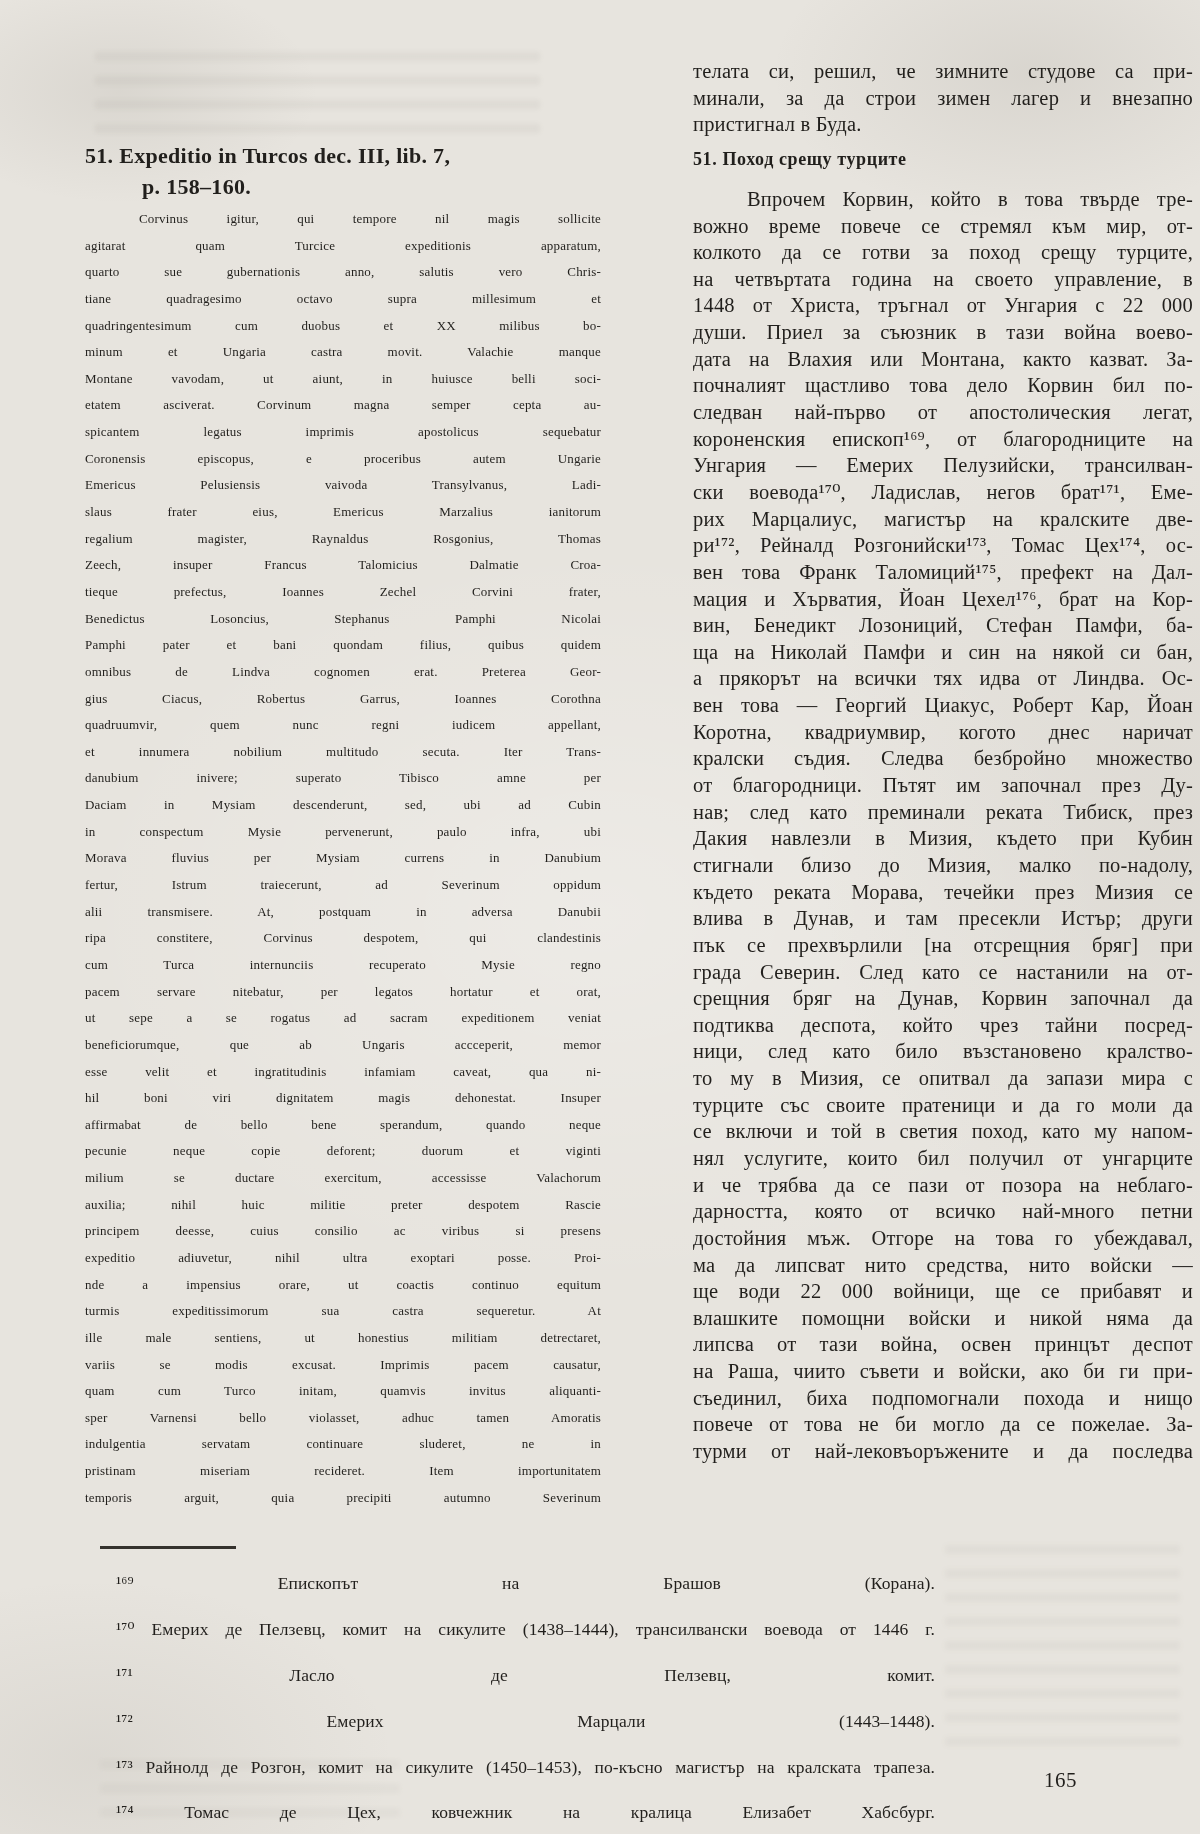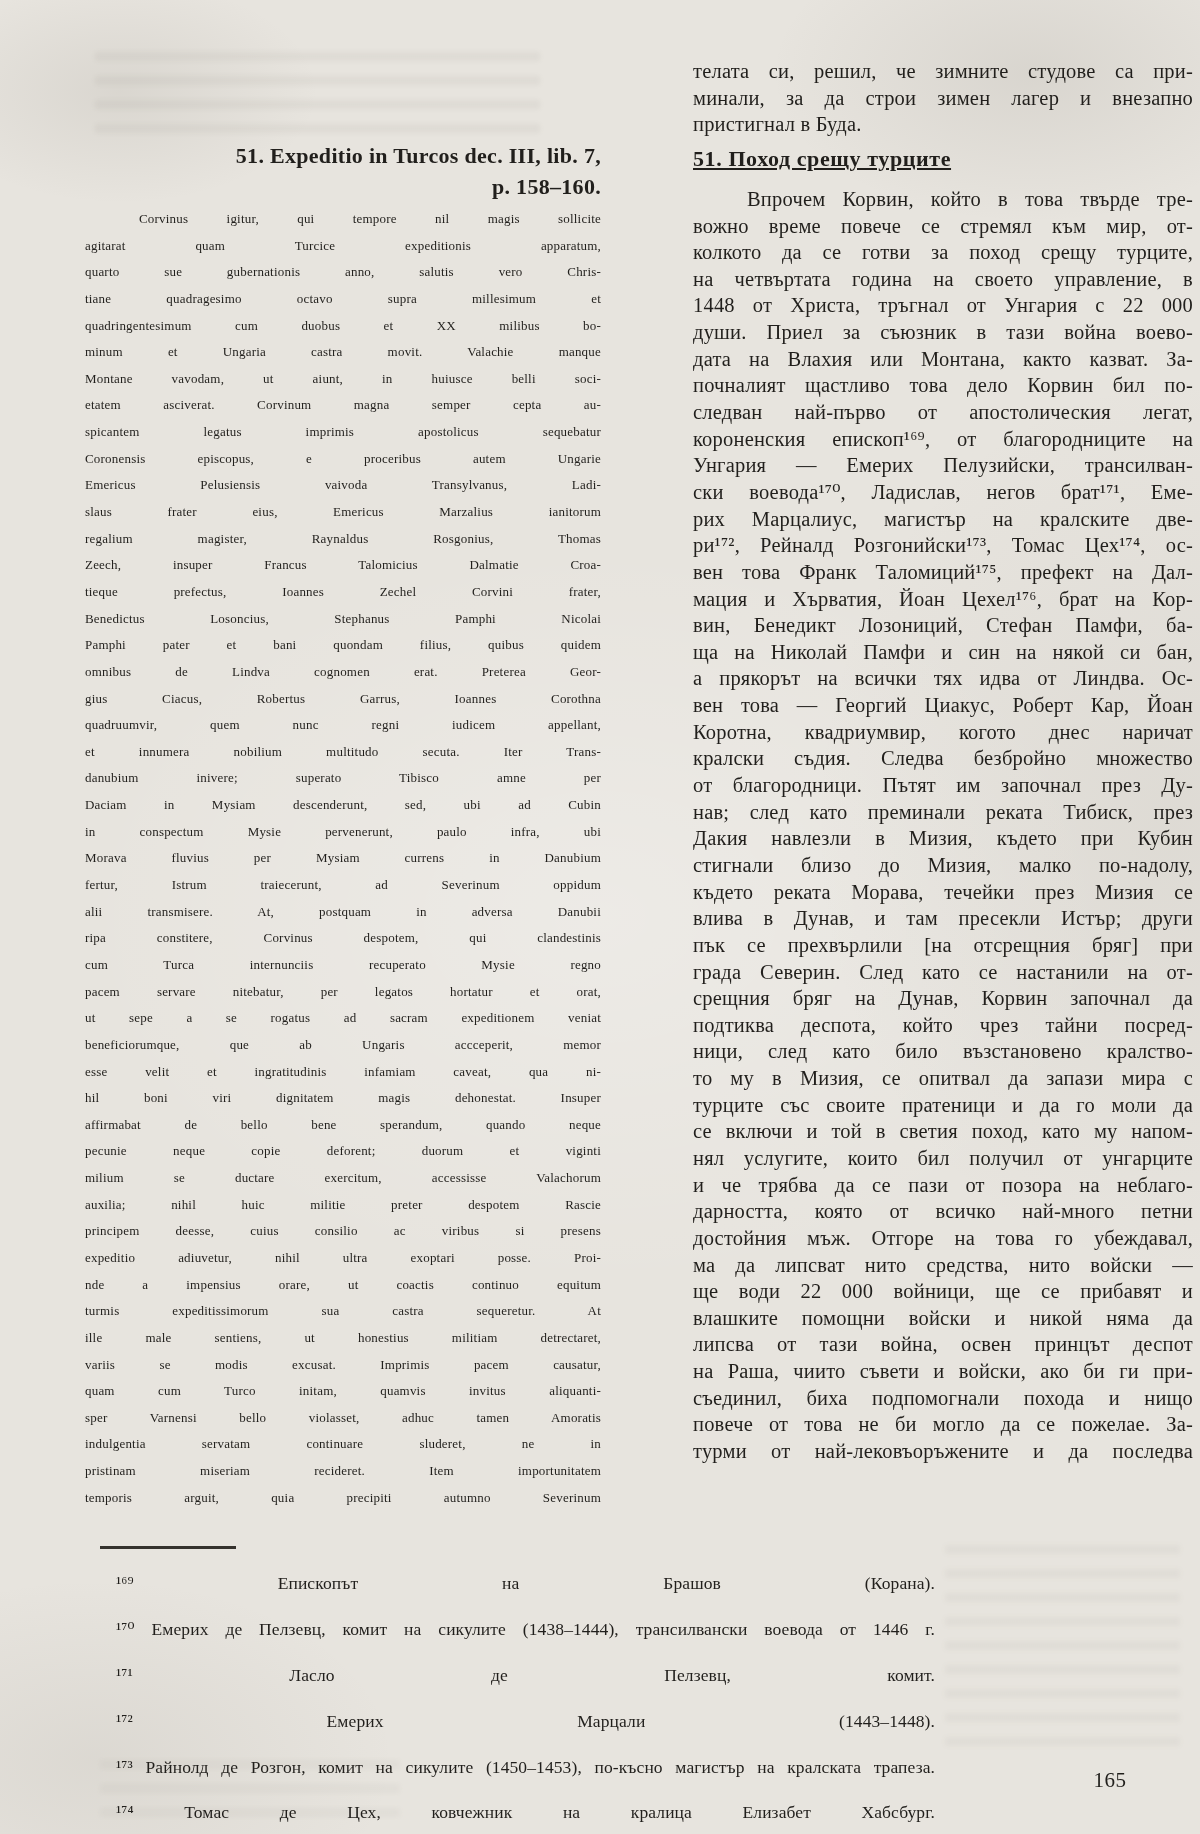--- a/index.html
+++ b/index.html
@@ -34,31 +34,31 @@
     text-align:justify;text-align-last:justify;
     height:26.65px;line-height:26.65px;overflow:hidden;
     letter-spacing:.2px;
   }
   #latin-body .tline{font-size:13px;}
   #trans-cont .tline,#trans-body .tline{font-size:20.5px;}
   .indent{text-indent:54px;}
   .flush{text-align-last:left;}
 
   .lat-head{margin:0 0 4px 0;font-size:22px;font-weight:bold;line-height:31px;letter-spacing:.3px;}
-  .lat-head .hl1,.lat-head .hl2{display:block;text-align:right;}
+  .lat-head .hl1,.lat-head .hl2{display:block;}
   .lat-head .hl2{padding-left:57px;}
-  .bg-head{margin:6px 0 12px 0;font-size:22px;font-weight:bold;line-height:30px;letter-spacing:.6px;text-decoration:underline;}
+  .bg-head{margin:6px 0 12px 0;font-size:18px;font-weight:bold;line-height:30px;letter-spacing:.6px;}
 
   #footnotes{position:absolute;left:100px;top:1546px;width:835px;}
   .fn-rule{width:136px;height:3px;background:#35322d;margin-bottom:12px;}
   .fn{
     font-size:17.5px;height:22.9px;line-height:22.9px;overflow:hidden;
     text-align:right;text-indent:16px;letter-spacing:.1px;margin-top:23px;
   }
-  #pageno{position:absolute;right:30px;top:1768px;width:120px;text-align:center;
+  #pageno{position:absolute;right:36px;top:1768px;width:120px;text-align:left;
     font-size:21px;letter-spacing:.5px;}
 </style>
 </head>
 <body>
 
 <div class="bleed b1"></div>
 <div class="bleed b2"></div>
 <div class="bleed b3"></div>
 
 <section id="latin-col" class="col">

